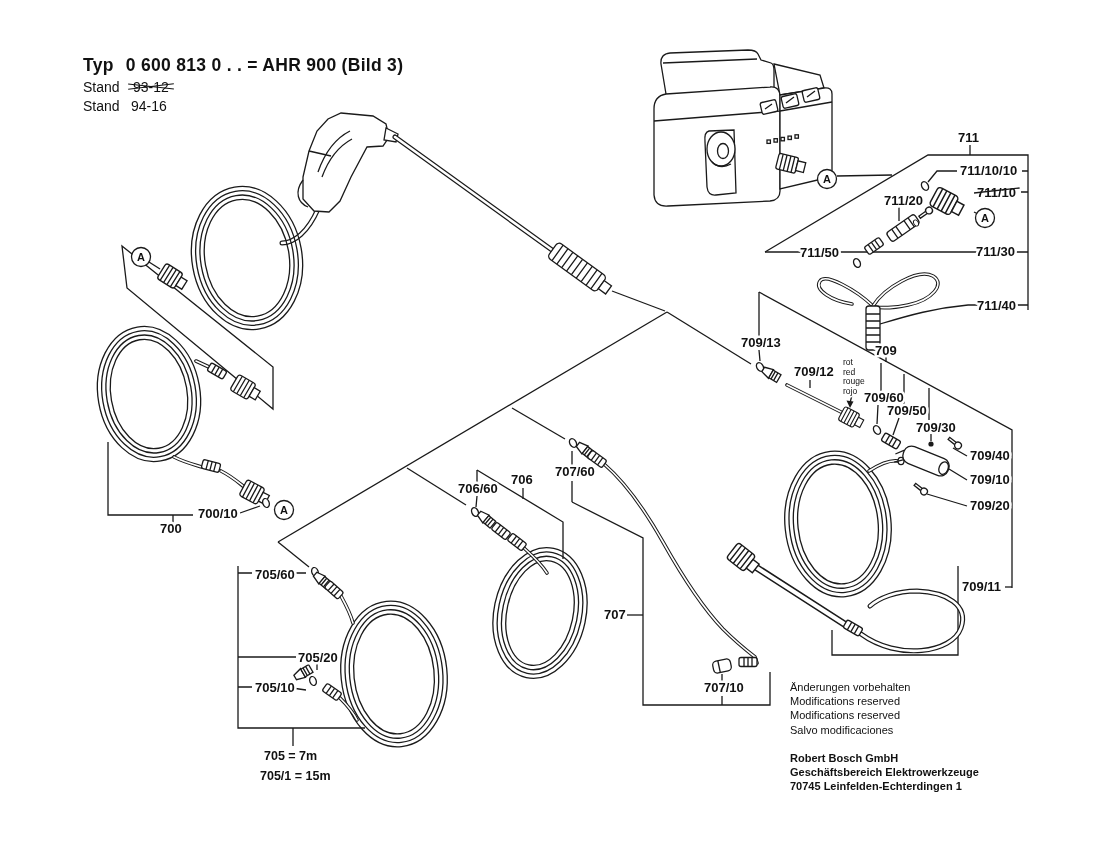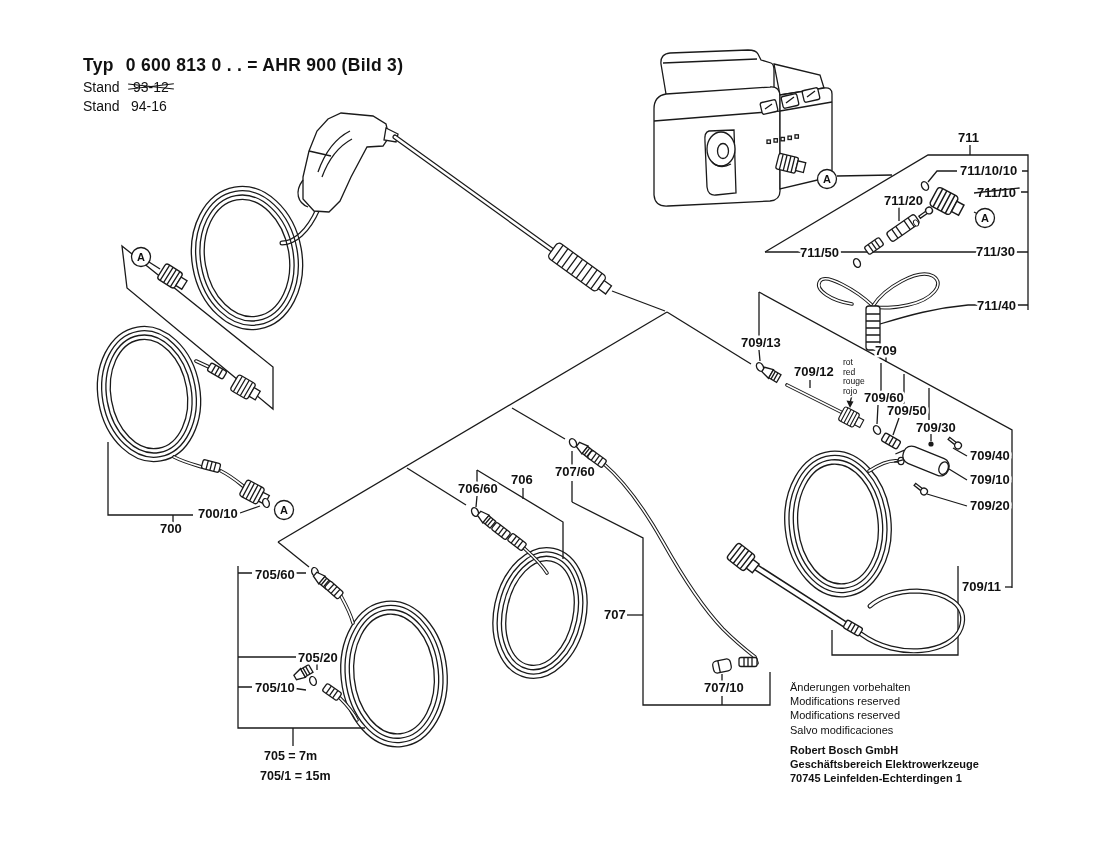--- a/index.html
+++ b/index.html
@@ -24,21 +24,21 @@
   #title-line{font-size:17.5px;font-weight:bold;letter-spacing:.3px;white-space:nowrap;}
   #title-line .gap{display:inline-block;width:12px;}
   .meta-row{font-size:14px;margin-top:3px;}
   .meta-row .mlabel{display:inline-block;width:48px;}
   .xstrike{position:relative;display:inline-block;padding:0 2px;}
   .xstrike::before,.xstrike::after{content:"";position:absolute;left:-3px;right:-3px;top:46%;
      border-top:1.6px solid #111;}
   .xstrike::before{transform:rotate(-7deg);}
   .xstrike::after{transform:rotate(6deg);}
   #footer-block{position:absolute;left:790px;top:680px;font-size:11px;line-height:14.2px;}
-  #footer-company{font-weight:bold;margin-top:6px;}
+  #footer-company{font-weight:bold;margin-top:14px;}
 </style>
 </head>
 <body>
 
 <div id="page">
 
 <svg id="svg" width="1100" height="864" viewBox="0 0 1100 864">
   <defs>
     <g id="sym-oring">
           <ellipse rx="3.2" ry="4.6" class="lnf"></ellipse>

